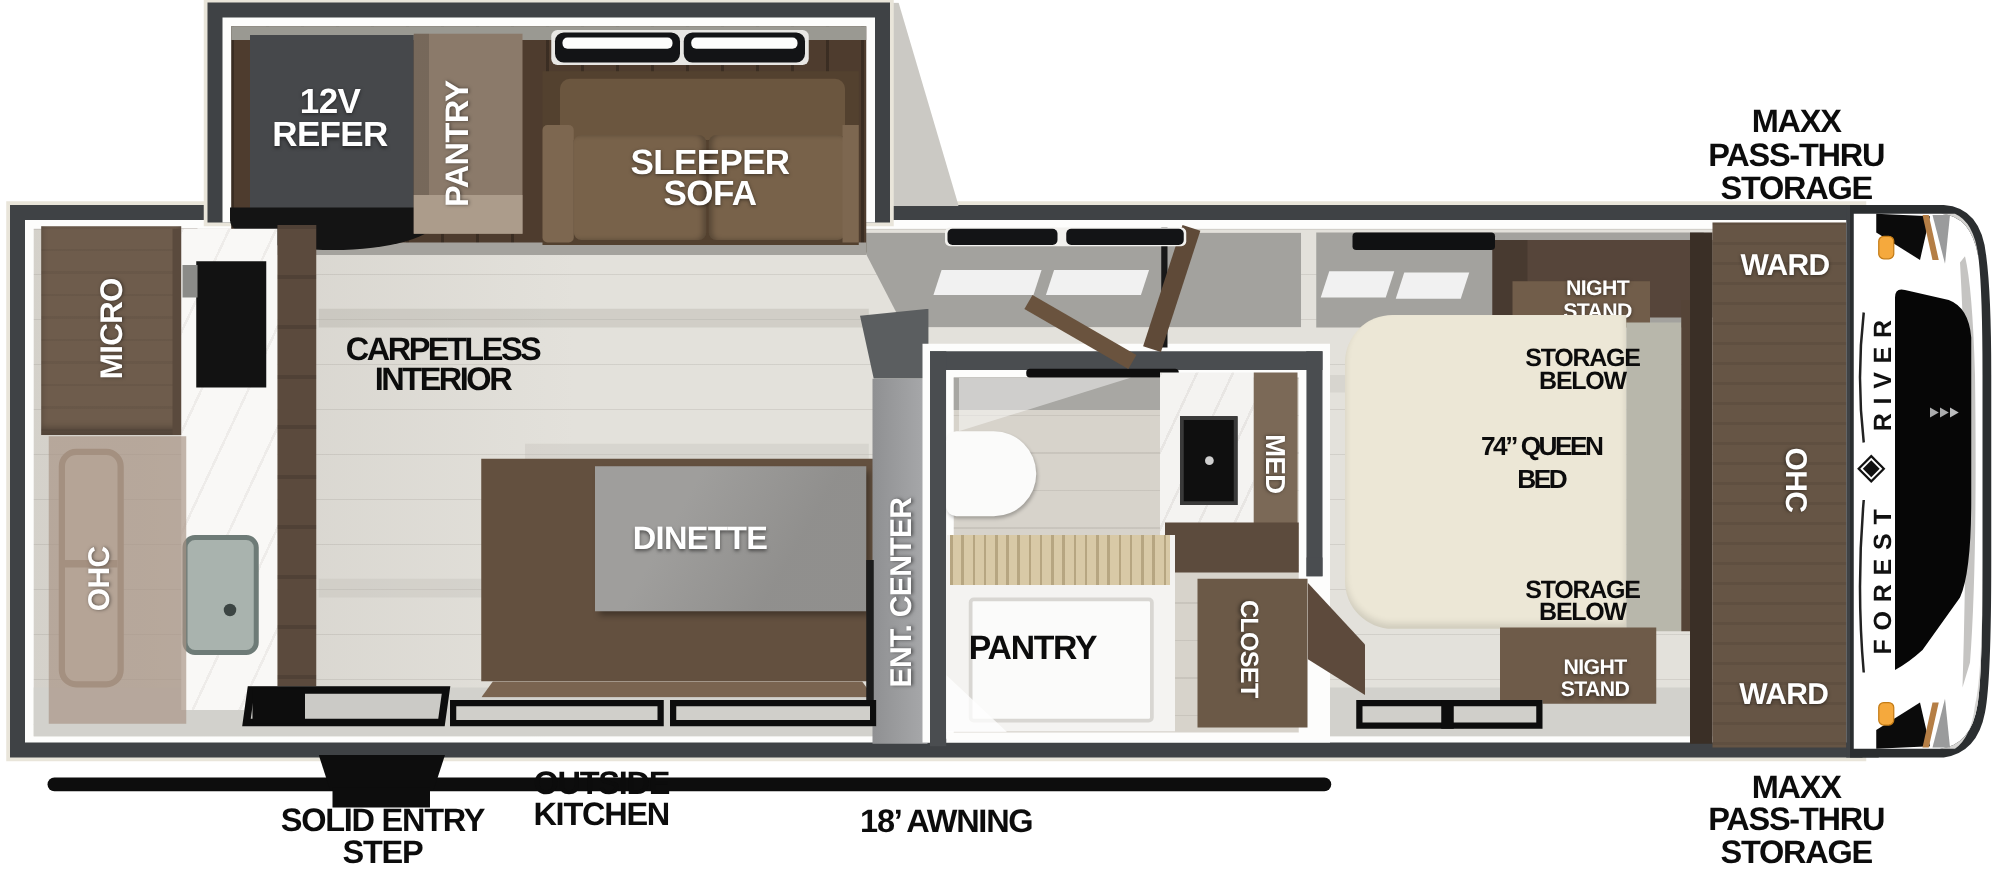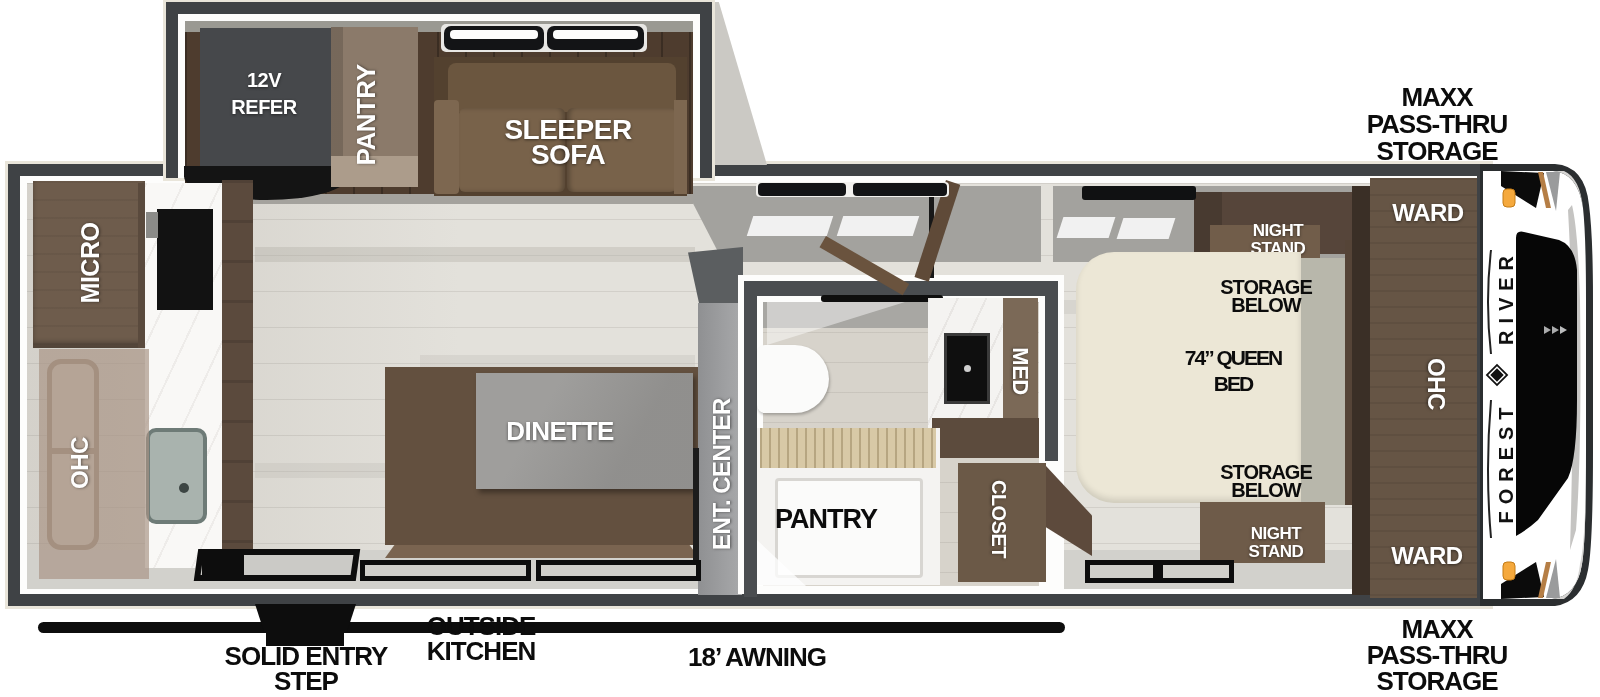--- a/index.html
+++ b/index.html
@@ -55,21 +55,21 @@
 <div class="a" style="left:441px;top:24px;width:206px;height:28px;background:#e8e7e4;border-radius:5px"></div>
 <div class="a" style="left:444px;top:26px;width:100px;height:24px;background:#131416;border-radius:7px"></div>
 <div class="a" style="left:547px;top:26px;width:97px;height:24px;background:#131416;border-radius:7px"></div>
 <div class="a" style="left:450px;top:30px;width:88px;height:9px;background:#fdfdfc;border-radius:4px"></div>
 <div class="a" style="left:553px;top:30px;width:85px;height:9px;background:#fdfdfc;border-radius:4px"></div>
 
 <div class="a" style="left:200px;top:28px;width:131px;height:141px;background:#46484b"></div>
 
 <div class="a" style="left:184px;top:166px;width:165px;height:34px;background:#141414;border-radius:0 0 50% 50%/0 0 70% 70%"></div>
 
-<div class="wt" style="left:264px;top:94px;font-size:20px;line-height:27px">12V<br>REFER</div>
+<div class="wt" style="left:264px;top:94px;font-size:28px;line-height:27px">12V<br>REFER</div>
 
 <div class="a" style="left:331px;top:27px;width:87px;height:160px;background:#8b7a6a;background-image:linear-gradient(90deg,rgba(0,0,0,0.15) 0 14%,rgba(0,0,0,0) 14%)"></div>
 
 <div class="a" style="left:331px;top:156px;width:87px;height:31px;background:#ac9c8b"></div>
 
 <div class="vtl" style="left:366px;top:115px;font-size:26px">PANTRY</div>
 
 <div class="a" style="left:434px;top:57px;width:253px;height:139px;background:#53412f"></div>
 
 <div class="a" style="left:448px;top:63px;width:228px;height:49px;background:#6b563f;border-radius:8px"></div>
@@ -246,20 +246,21 @@
   <path d="M84,176 l7,4 l-7,4 z" fill="#aaabac"></path>
   <path d="M92,176 l7,4 l-7,4 z" fill="#aaabac"></path>
   <path d="M100,176 l7,4 l-7,4 z" fill="#bbbcbd"></path>
 </svg>
 
 <div class="a" style="left:38px;top:622px;width:1027px;height:11px;background:#0d0d0d;border-radius:6px"></div>
 
 <div class="a" style="left:255px;top:604px;width:101px;height:28px;background:#0d0d0d;clip-path:polygon(0 0,100% 0,91% 100%,9% 100%)"></div>
 <div class="a" style="left:266px;top:630px;width:78px;height:16px;background:#0d0d0d"></div>
 
+<div class="bt" style="left:354px;top:291px;line-height:24px;letter-spacing:-2px">CARPETLESS<br>INTERIOR</div>
 
 <div class="bt" style="left:1437px;top:124px;line-height:27px">MAXX<br>PASS-THRU<br>STORAGE</div>
 
 <div class="bt" style="left:1437px;top:655px;line-height:26px">MAXX<br>PASS-THRU<br>STORAGE</div>
 
 <div class="bt" style="left:306px;top:669px;line-height:25px">SOLID ENTRY<br>STEP</div>
 
 <div class="bt" style="left:481px;top:639px;line-height:25px">OUTSIDE<br>KITCHEN</div>
 
 <div class="bt" style="left:757px;top:657px">18’ AWNING</div>

